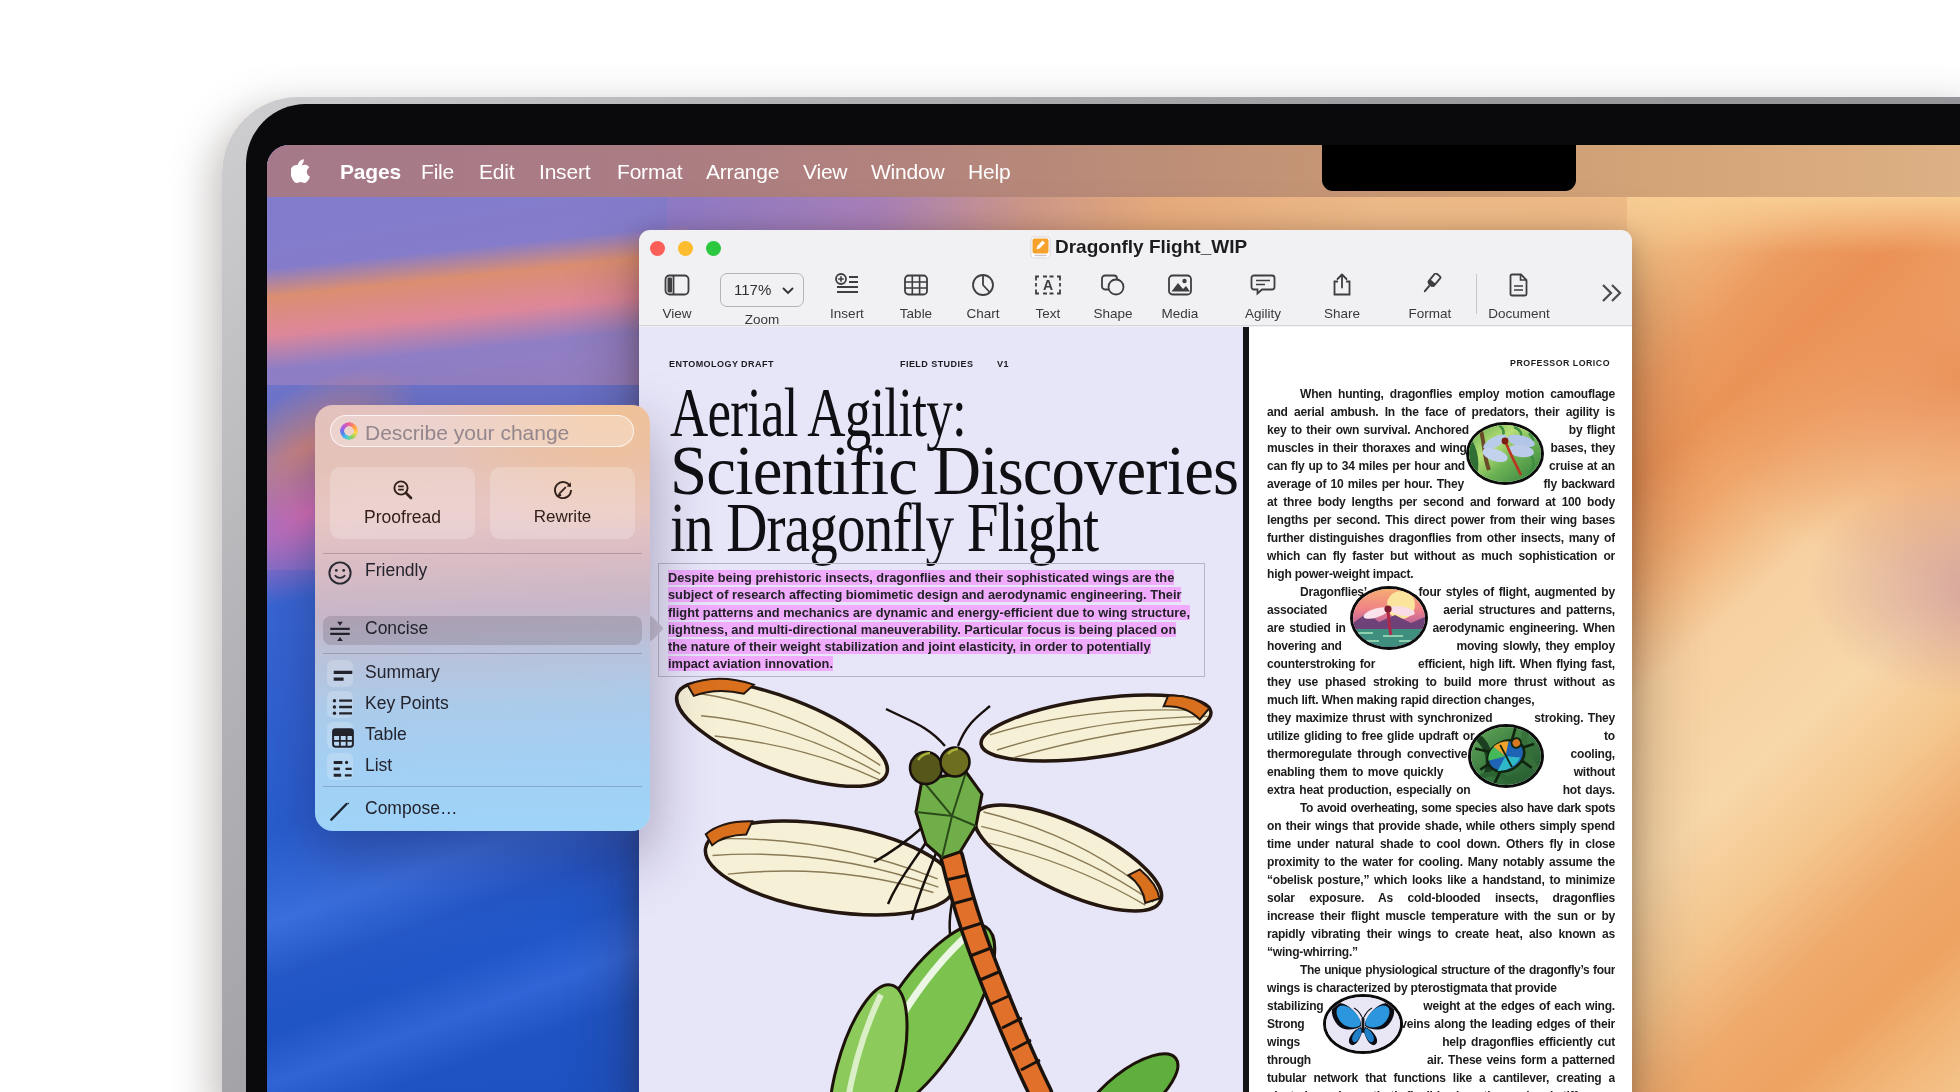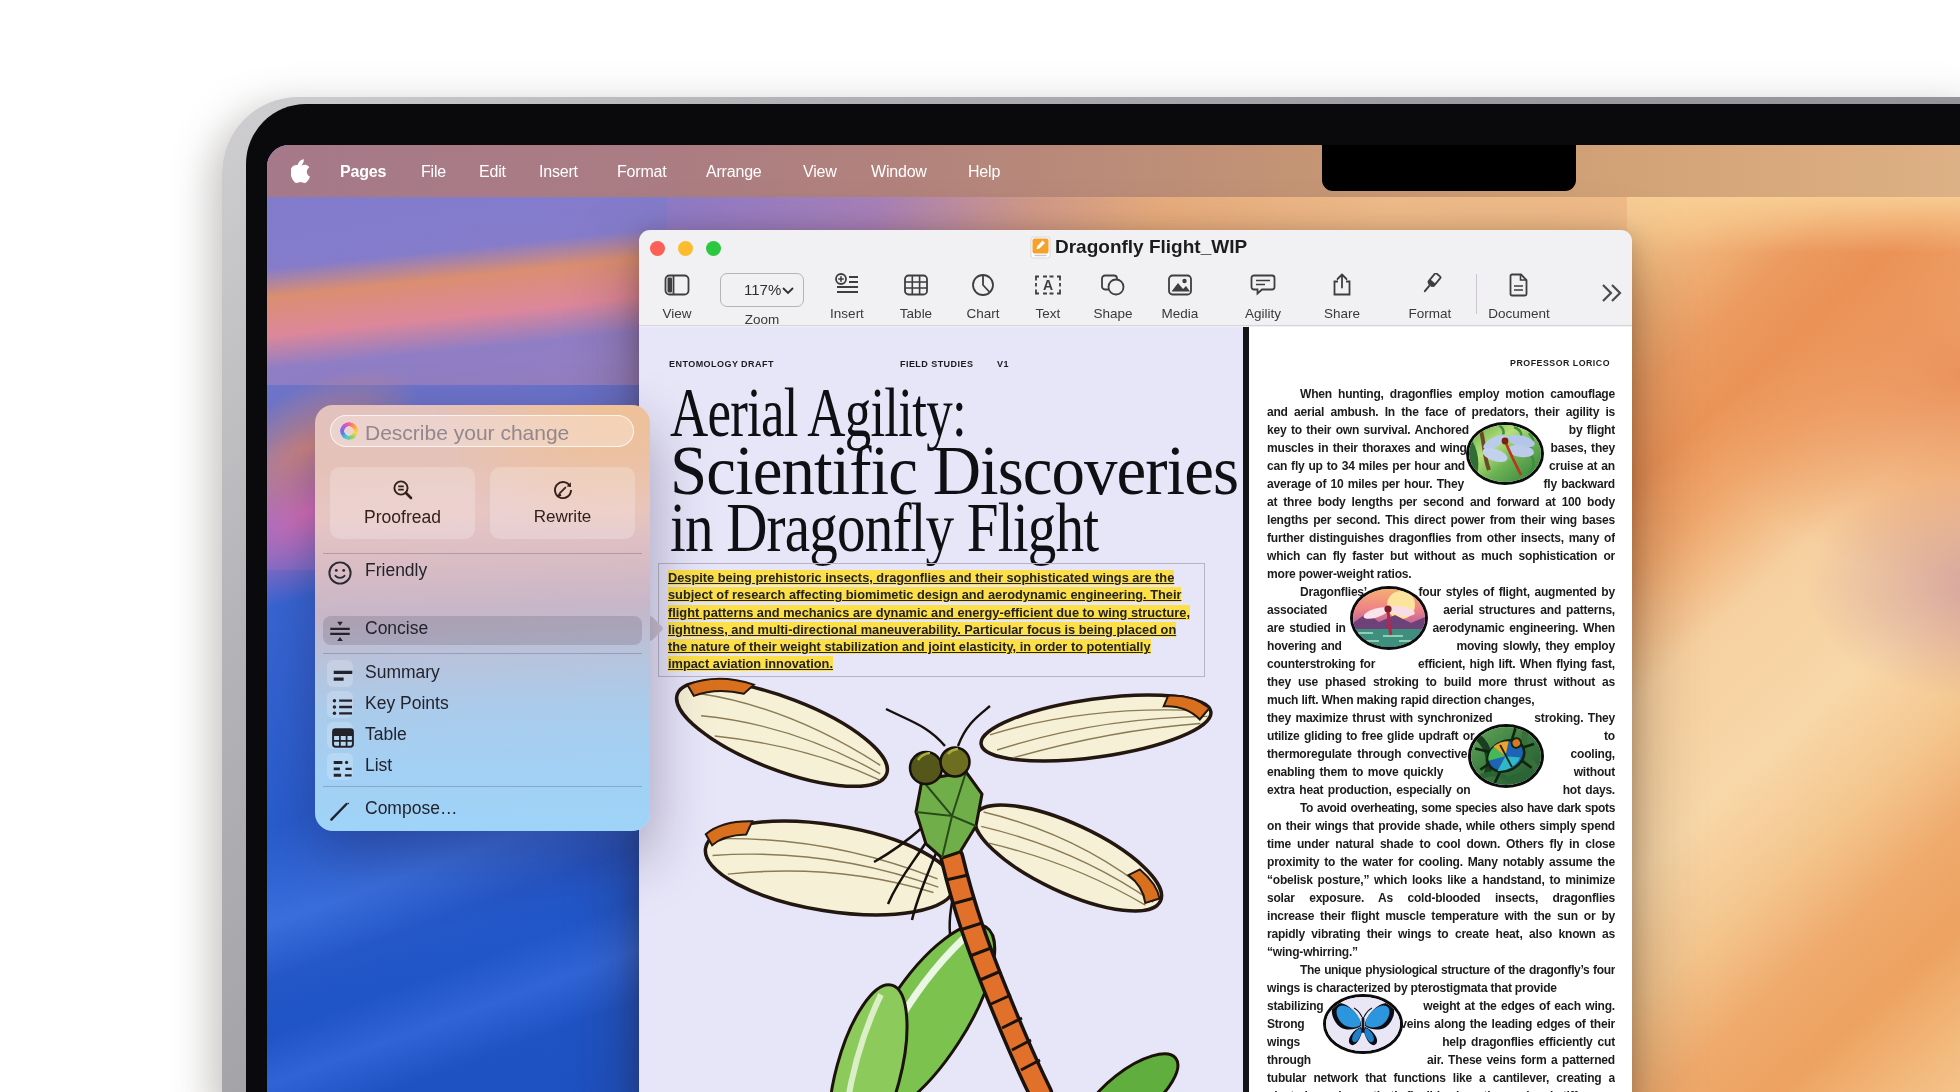--- a/index.html
+++ b/index.html
@@ -21,21 +21,21 @@
   
   #wp { left:0; top:0; width:1707px; height:961px;
     background:linear-gradient(100deg,#8079cf 0%,#8b7aca 20%,#a981ba 33%,#d0998a 41%,#e8ad7e 48%,#f0bc8a 60%,#f0bb83 100%);
   }
   .band { position:absolute; }
 
   
   #menubar { left:0; top:0; width:1707px; height:52px;
     background:linear-gradient(90deg,#a6798a 0%,#aa7c83 22%,#b2837c 38%,#bf9076 55%,#ca9a73 68%,#d2a377 80%,#d9ab7e 92%,#ddb286 100%);
     color:#fff; }
-  #menubar .mi { position:absolute; top:0; height:52px; line-height:53px; font-size:16px; letter-spacing:-.2px; }
+  #menubar .mi { position:absolute; top:0; height:52px; line-height:53px; font-size:21px; letter-spacing:-.2px; }
   #notch { left:1055px; top:0; width:254px; height:46px; background:#000;
     border-bottom-left-radius:11px; border-bottom-right-radius:11px; }
 
   
   #window { left:372px; top:85px; width:993px; height:876px;
     border-radius:11px 11px 0 0;
     box-shadow:0 28px 70px rgba(40,20,10,.4), 0 5px 22px rgba(40,20,10,.22);
     background:#f1f0f2; }
   #titlebar { left:0; top:0; width:993px; height:34px; }
   .tl { position:absolute; top:11px; width:15px; height:15px; border-radius:50%; }
@@ -51,21 +51,21 @@
 
   
   .kick { position:absolute; font-size:9px; font-weight:bold; letter-spacing:.45px; color:#1b1b1f;text-align:center; }
   #headline { position:absolute; left:31px; top:57px; font-family:"Liberation Serif",serif;
     font-size:70px; line-height:57.5px; color:#101014; letter-spacing:-1px; white-space:nowrap; }
   #headline span { display:inline-block; transform-origin:0 78%; }
   #hlbox { position:absolute; left:19px; top:236px; width:547px; height:114px;
     border:1px solid #b6b4c4; }
   #hltext { position:absolute; left:9px; top:5px; font-size:12.8px; font-weight:bold;
     line-height:17.3px; color:#222226; }
-  #hltext span { background:#fde047;text-decoration:underline; }
+  #hltext span { background:#f0abfc; }
 
   
   #rtext { position:absolute; left:18px; top:58px; width:348px; font-size:12.05px; letter-spacing:-.22px;
     font-weight:bold; color:#1c1c1e; line-height:18px; }
   #rtext .ln { height:18px; overflow:hidden; text-align:justify; text-align-last:justify; }
   #rtext .last { text-align:left; text-align-last:left; }
   #rtext .ind { text-indent:33px; }
   .gap { display:inline-block; }
   .oval { position:absolute; border-radius:50%; overflow:hidden; border:3px solid #0c0c0c; }
 
@@ -137,21 +137,21 @@
     <div class="abs" id="toolbar">
       <div class="tbi" style="left:16px;top:9px;width:44px">
         <svg width="26" height="24" viewBox="0 0 26 24">
             <rect x="1.5" y="2.5" width="23" height="19" rx="4" fill="none" stroke="#3e3e40" stroke-width="1.8"></rect>
             <path d="M9.5 3v18" stroke="#3e3e40" stroke-width="1.8"></path>
             <rect x="3.5" y="4.5" width="4.5" height="15" rx="1" fill="#3e3e40"></rect>
           </svg>
         <div class="lb">View</div>
       </div>
       <div class="tbi" style="left:81px;top:7px;width:84px">
-        <div style="position:relative;width:84px;height:34px;margin-top:2px;border:1.5px solid #b5b3b7;border-radius:7px;font-size:15px;color:#2f2f31;line-height:31px;text-align:left;padding-left:23px">117%<svg width="12" height="8" viewBox="0 0 12 8" style="position:absolute;right:9px;top:13px">
+        <div style="position:relative;width:84px;height:34px;margin-top:2px;border:1.5px solid #b5b3b7;border-radius:7px;font-size:15px;color:#2f2f31;line-height:31px;text-align:left;padding-left:13px">117%<svg width="12" height="8" viewBox="0 0 12 8" style="position:absolute;right:9px;top:13px">
               <path d="M1.5 1.5 6 6l4.5-4.5" fill="none" stroke="#2f2f31" stroke-width="1.8" stroke-linecap="round"></path>
             </svg></div>
         <div class="lb" style="margin-top:5px">Zoom</div>
       </div>
       <div class="tbi" style="left:186px;top:9px;width:44px">
         <svg width="26" height="24" viewBox="0 0 26 24">
             <circle cx="7" cy="6" r="5" fill="none" stroke="#3e3e40" stroke-width="1.8"></circle>
             <path d="M7 3.2v5.6M4.2 6h5.6" stroke="#3e3e40" stroke-width="1.6"></path>
             <path d="M15 4h9M15 9h9M3 14h21M3 19h21" stroke="#3e3e40" stroke-width="1.8"></path>
           </svg>
@@ -298,21 +298,21 @@
 <div class="ln ind">When hunting, dragonflies employ motion camouflage</div>
 <div class="ln">and aerial ambush. In the face of predators, their agility is</div>
 <div class="ln">key to their own survival. Anchored <span class="gap" style="width:91px"></span> by flight</div>
 <div class="ln">muscles in their thoraxes and wing <span class="gap" style="width:75px"></span> bases, they</div>
 <div class="ln">can fly up to 34 miles per hour and <span class="gap" style="width:76px"></span> cruise at an</div>
 <div class="ln">average of 10 miles per hour. They <span class="gap" style="width:71px"></span> fly backward</div>
 <div class="ln">at three body lengths per second and forward at 100 body</div>
 <div class="ln">lengths per second. This direct power from their wing bases</div>
 <div class="ln">further distinguishes dragonflies from other insects, many of</div>
 <div class="ln">which can fly faster but without as much sophistication or</div>
-<div class="ln last">more power-weight ratios.</div>
+<div class="ln last">high power-weight impact.</div>
 <div class="ln ind">Dragonflies’ <span class="gap" style="width:43px"></span> four styles of flight, augmented by</div>
 <div class="ln">associated <span class="gap" style="width:106px"></span> aerial structures and patterns,</div>
 <div class="ln">are studied in <span class="gap" style="width:77px"></span> aerodynamic engineering. When</div>
 <div class="ln">hovering and <span class="gap" style="width:105px"></span> moving slowly, they employ</div>
 <div class="ln">counterstroking for <span class="gap" style="width:34px"></span> efficient, high lift. When flying fast,</div>
 <div class="ln">they use phased stroking to build more thrust without as</div>
 <div class="ln last">much lift. When making rapid direction changes,</div>
 <div class="ln">they maximize thrust with synchronized <span class="gap" style="width:33px"></span> stroking. They</div>
 <div class="ln">utilize gliding to free glide updraft or <span class="gap" style="width:121px"></span> to</div>
 <div class="ln">thermoregulate through convective <span class="gap" style="width:92px"></span> cooling,</div>

